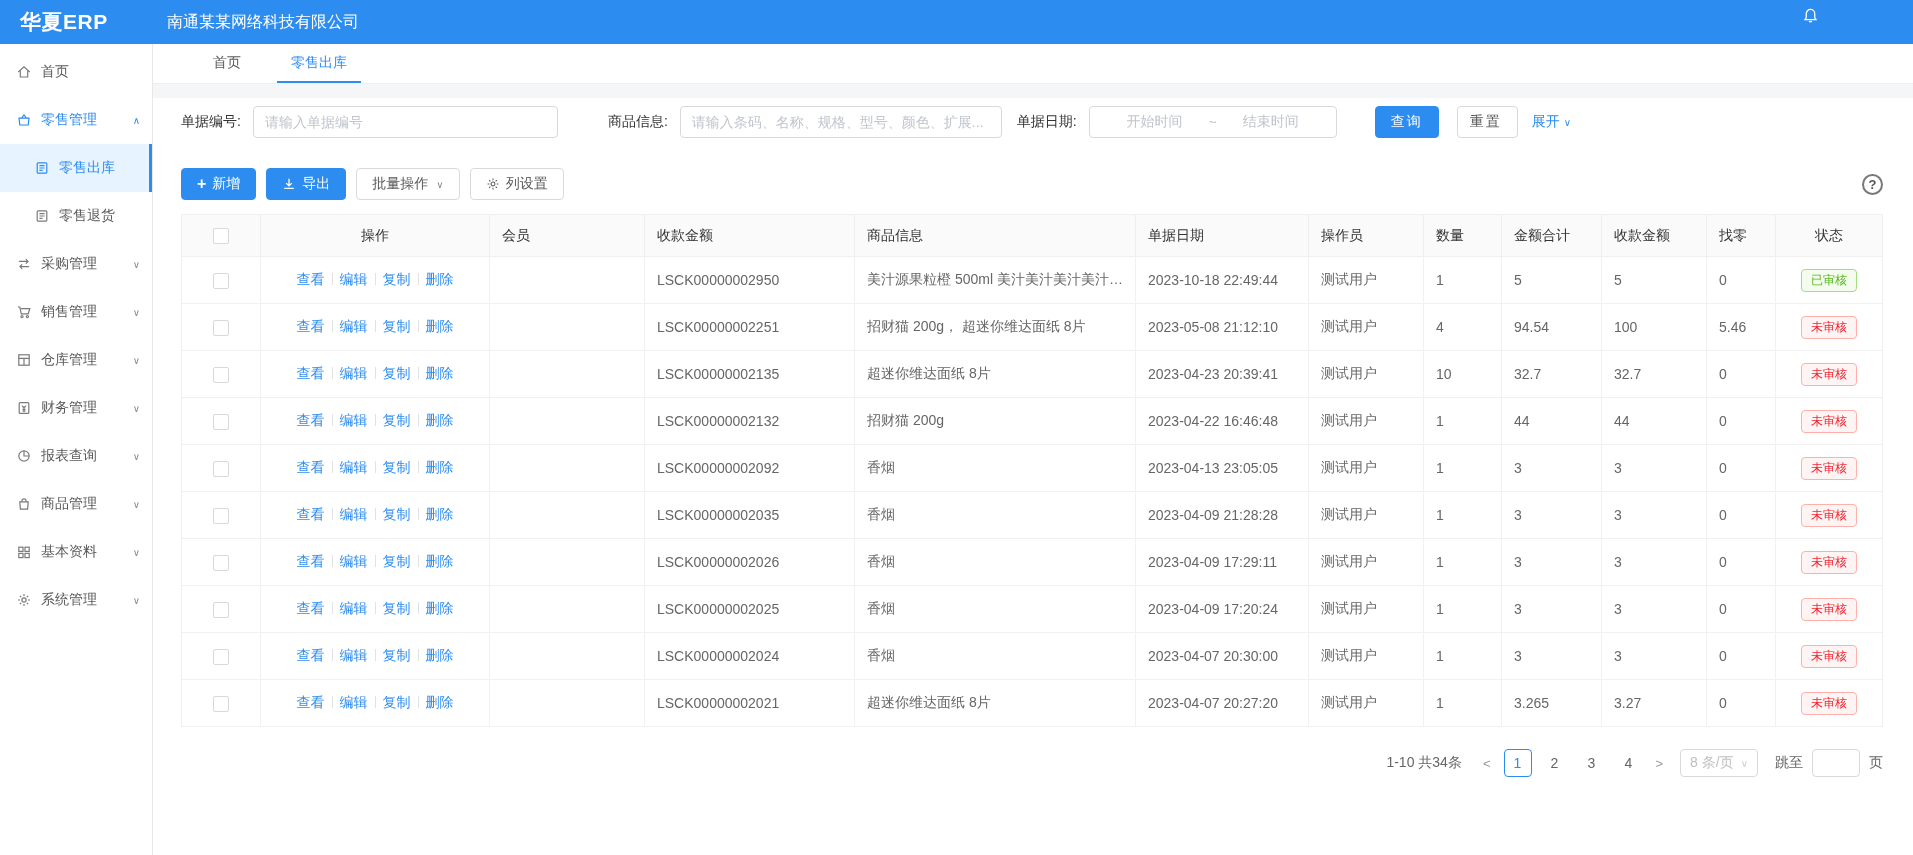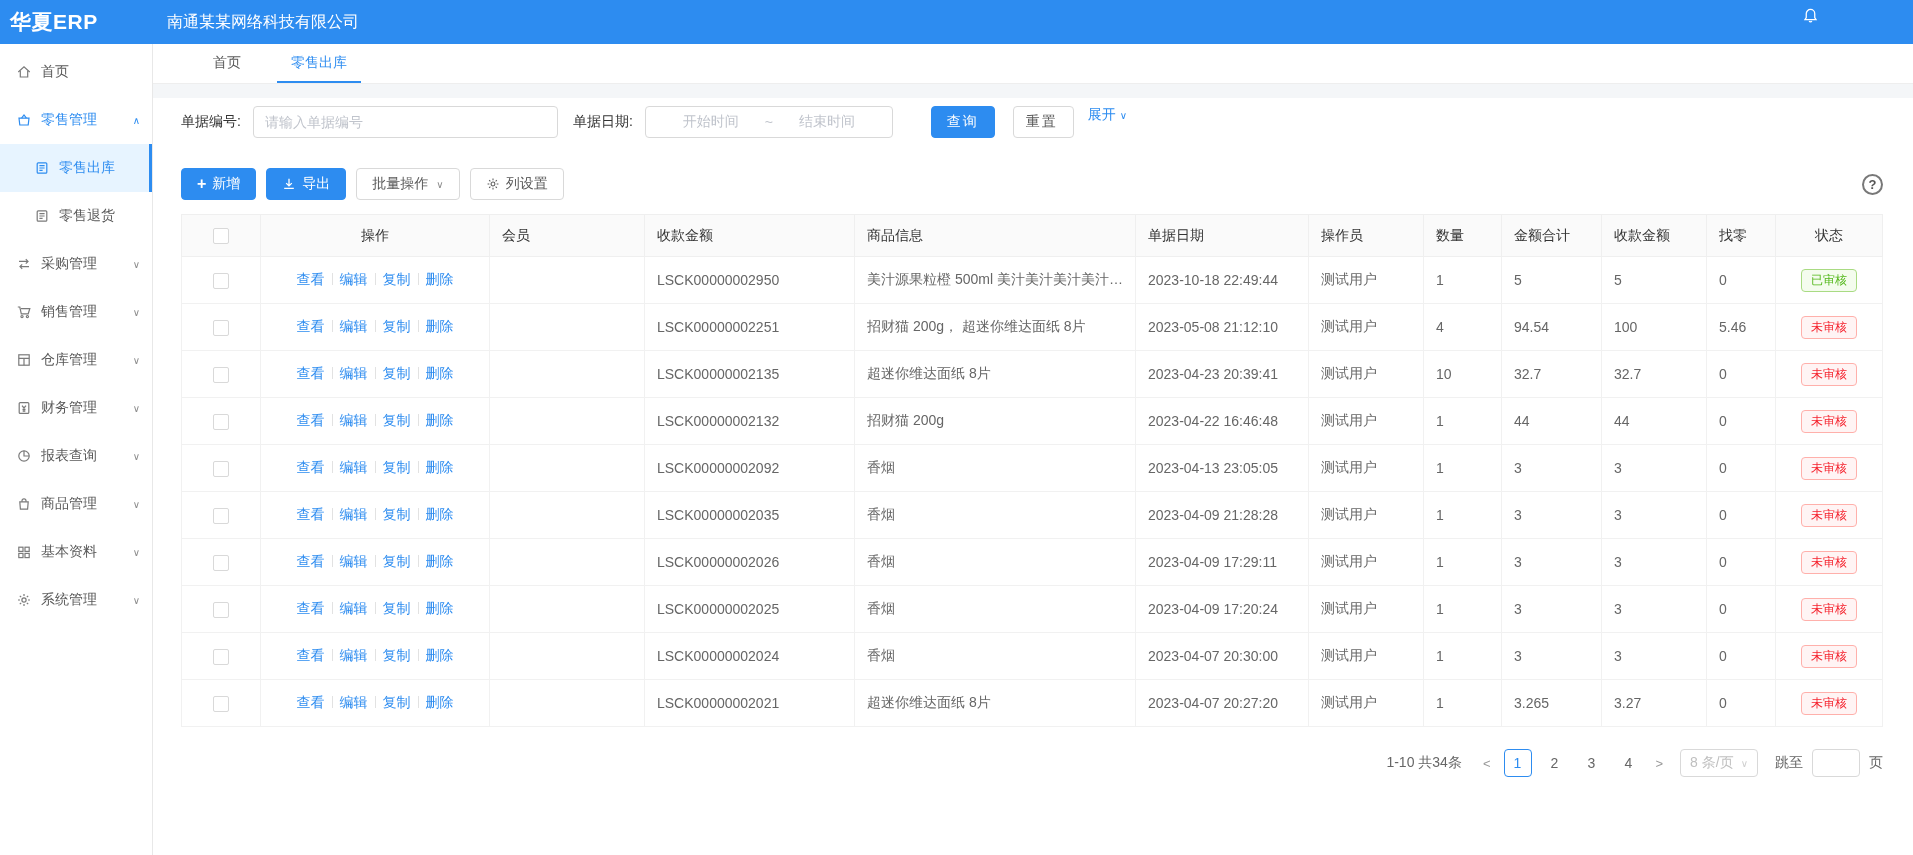--- a/index.html
+++ b/index.html
@@ -1,21 +1,21 @@
 <!DOCTYPE html>
 <html><head>
 <meta charset="utf-8">
 <style>
   * { margin:0; padding:0; box-sizing:border-box; }
   html,body { width:1913px; height:855px; overflow:hidden; font-family:"Liberation Sans","DejaVu Sans",sans-serif; background:#fff; }
   .layout { width:1913px; height:855px; display:flex; flex-direction:column; }
 
   
   .topbar { height:44px; background:#2d8cf0; display:flex; align-items:center; color:#fff; flex-shrink:0; }
-  .logo { width:153px; padding-left:10px; font-size:21px; font-weight:700; letter-spacing:.5px; white-space:nowrap; }
+  .logo { width:153px; padding-left:20px; font-size:21px; font-weight:700; letter-spacing:.5px; white-space:nowrap; }
   .company { font-size:16px; margin-left:14px; }
   .topbar-right { margin-left:auto; display:flex; align-items:center; gap:28px; padding-right:34px; font-size:18px;flex-direction:column; }
   .tb-icon { display:inline-flex; align-items:center; cursor:pointer; }
   .tb-icon svg { stroke:#fff; }
   .logout { display:flex; align-items:center; gap:3px; cursor:pointer; }
 
   
   .body-row { flex:1; display:flex; min-height:0; }
   .sidebar { width:153px; background:#fff; border-right:1px solid #e8e8e8; padding-top:4px; flex-shrink:0; }
   .side-item, .side-subitem { height:48px; display:flex; align-items:center; font-size:14px; color:#595959; cursor:pointer; position:relative; }
@@ -31,21 +31,21 @@
   .side-subitem.active::after { content:''; position:absolute; right:0; top:0; bottom:0; width:3px; background:#2d8cf0; }
 
   .main { flex:1; display:flex; flex-direction:column; background:#f4f6f8; min-width:0; }
   .tabsbar { height:40px; background:#fff; display:flex; align-items:stretch; padding-left:46px; border-bottom:1px solid #eee; flex-shrink:0; }
   .tab { padding:0 14px; display:flex; align-items:center; font-size:14px; color:#595959; margin-right:22px; cursor:pointer; border-bottom:2px solid transparent; }
   .tab.active { color:#2d8cf0; border-bottom-color:#2d8cf0; }
 
   .panel { flex:1; background:#fff; margin-top:14px; padding:8px 30px 0 28px; display:flex; flex-direction:column; min-height:0; }
 
   
-  .filter-row { display:flex; align-items:flex-start; flex-shrink:0; }
+  .filter-row { display:flex; align-items:center; flex-shrink:0; }
   .fgroup { display:flex; align-items:center; }
   .flabel { font-size:14px; color:#333; margin-right:12px; white-space:nowrap; }
   .finput { height:32px; border:1px solid #d9d9d9; border-radius:4px; padding:0 11px; font-size:14px; color:#333; outline:none; background:#fff; }
   .finput::placeholder { color:#c0c4cc; }
   .w1 { width:305px; } .w2 { width:322px; }
   .g2 { margin-left:50px; } .g3 { margin-left:15px; }
   .daterange { width:248px; height:32px; border:1px solid #d9d9d9; border-radius:4px; display:flex; align-items:center; justify-content:center; gap:26px; font-size:14px; color:#c0c4cc; cursor:pointer; background:#fff; }
   .btn { height:32px; border-radius:4px; font-size:14px; cursor:pointer; display:inline-flex; align-items:center; gap:6px; padding:0 15px; font-family:inherit; }
   .btn-primary { background:#2d8cf0; border:1px solid #2d8cf0; color:#fff; }
   .btn-plain { background:#fff; border:1px solid #d9d9d9; color:#595959; }
@@ -255,20 +255,24 @@
           <div class="tab active">零售出库</div>
         </div>
 
       <div class="panel">
 
         <div class="filter-row">
           <div class="fgroup">
             <span class="flabel">单据编号:</span>
             <input class="finput w1" placeholder="请输入单据编号" style="">
           </div>
+          <div class="fgroup g2">
+            <span class="flabel">商品信息:</span>
+            <input class="finput w2" placeholder="请输入条码、名称、规格、型号、颜色、扩展..." style="">
+          </div>
           <div class="fgroup g3">
             <span class="flabel">单据日期:</span>
             <div class="daterange">
               <span>开始时间</span>
               <span>~</span>
               <span>结束时间</span>
             </div>
           </div>
           <button class="btn btn-primary btn-search">查询</button>
           <button class="btn btn-plain btn-reset">重置</button>

